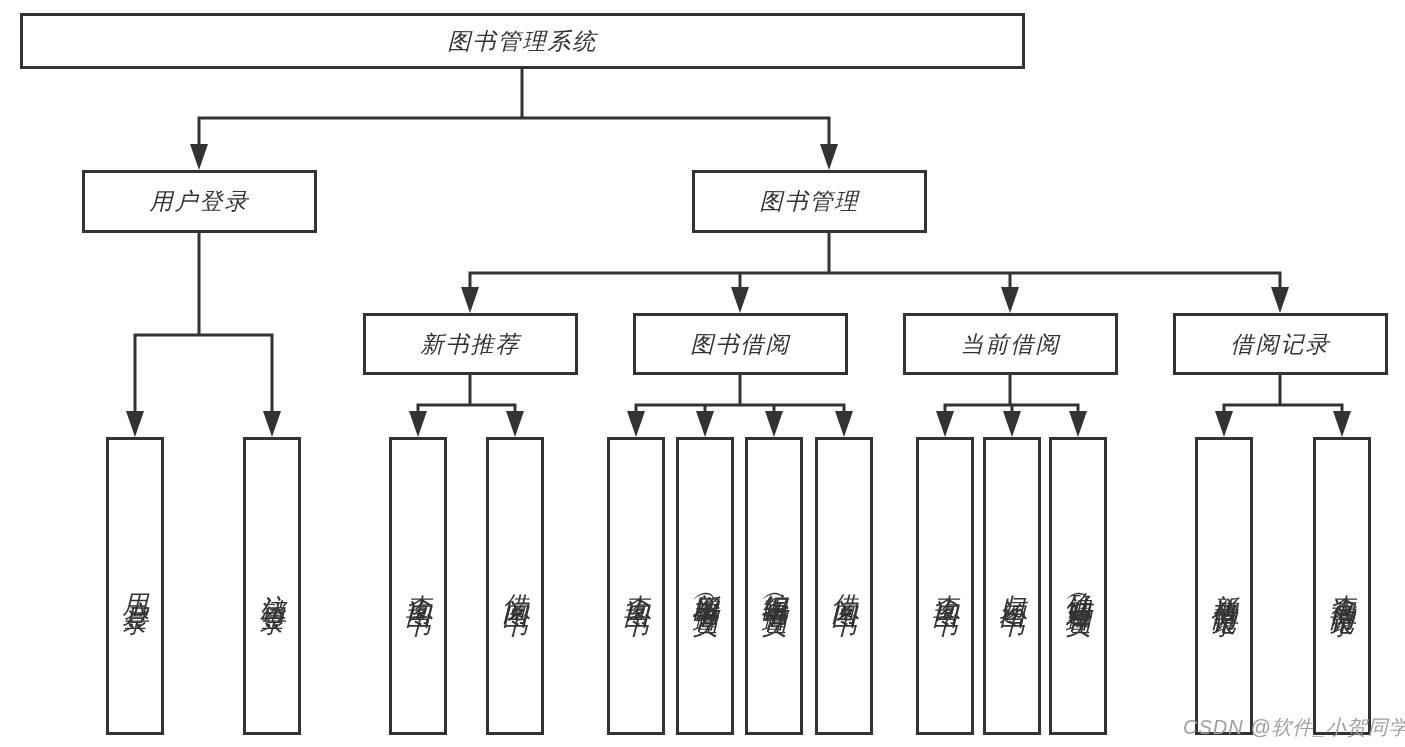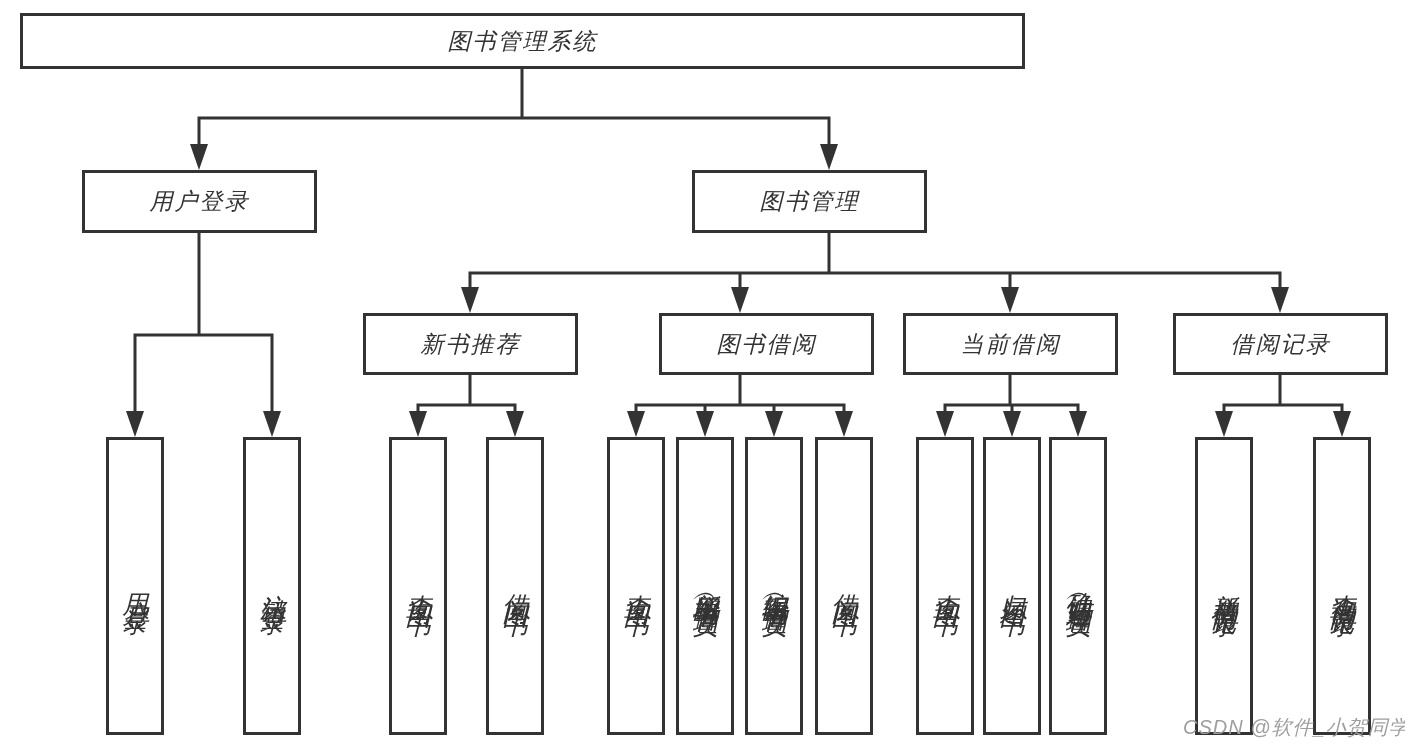--- a/index.html
+++ b/index.html
@@ -86,21 +86,21 @@
   <div class="box lvl2" style="left:82px;">
     <span>用户登录</span>
   </div>
   <div class="box lvl2" style="left:692px;">
     <span>图书管理</span>
   </div>
 
   <div class="box lvl3" style="left:363px;">
     <span>新书推荐</span>
   </div>
-  <div class="box lvl3" style="left:659px;text-align:center;">
+  <div class="box lvl3" style="left:633px;text-align:center;">
     <span>图书借阅</span>
   </div>
   <div class="box lvl3" style="left:1173px;">
     <span>借阅记录</span>
   </div>
   <div class="box lvl3" style="left:903px;">
     <span>当前借阅</span>
   </div>
 
   <div class="vbox" style="left:106px;">

